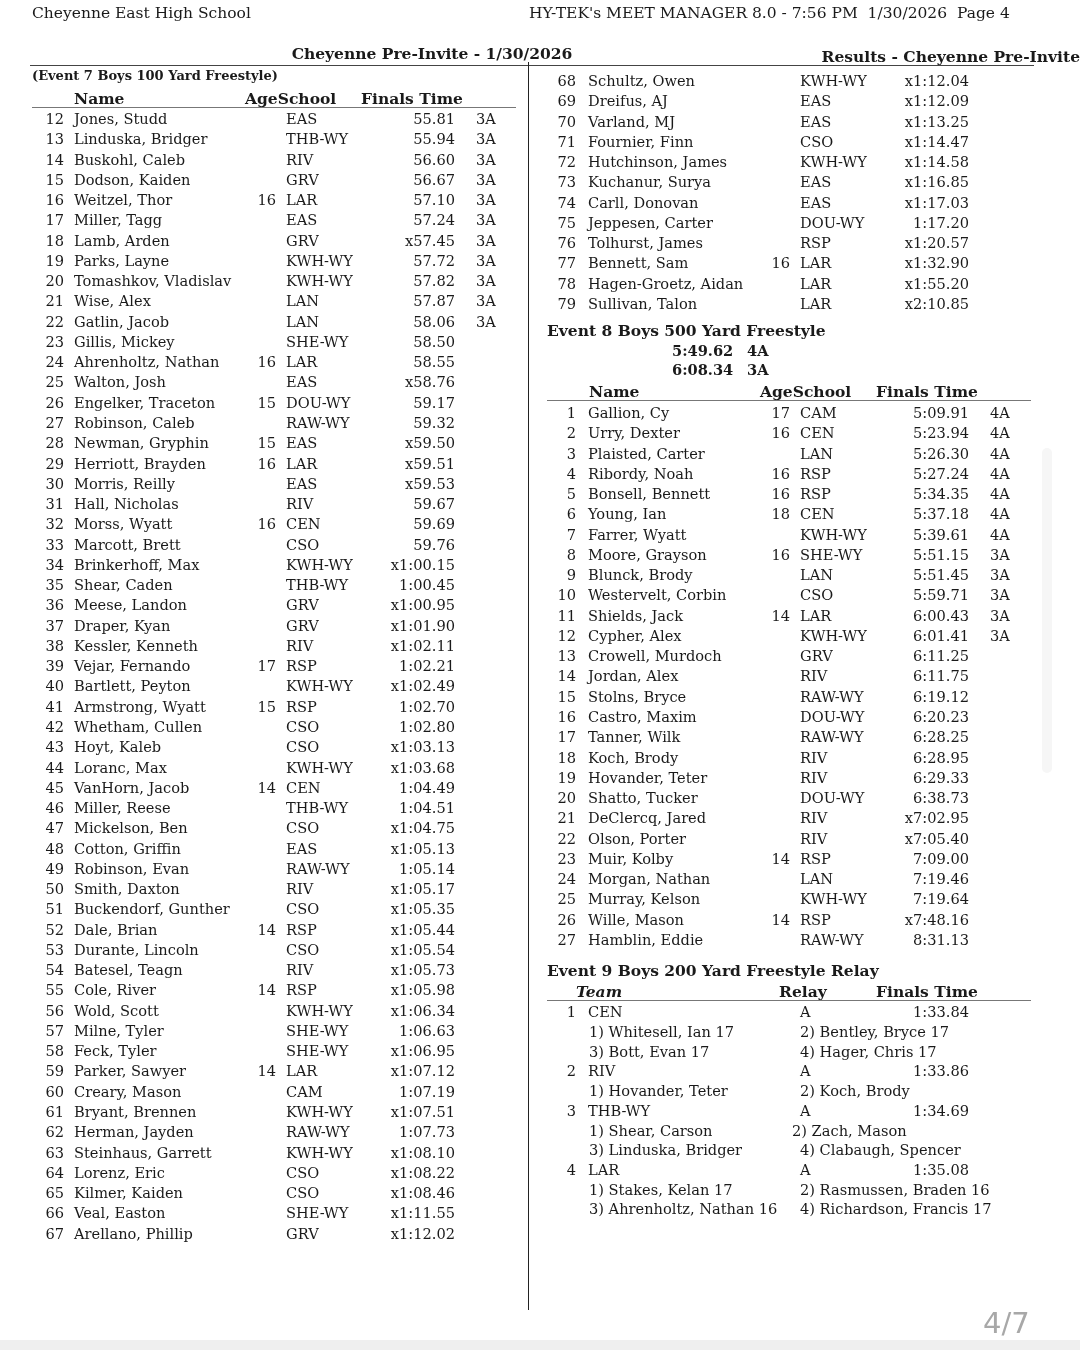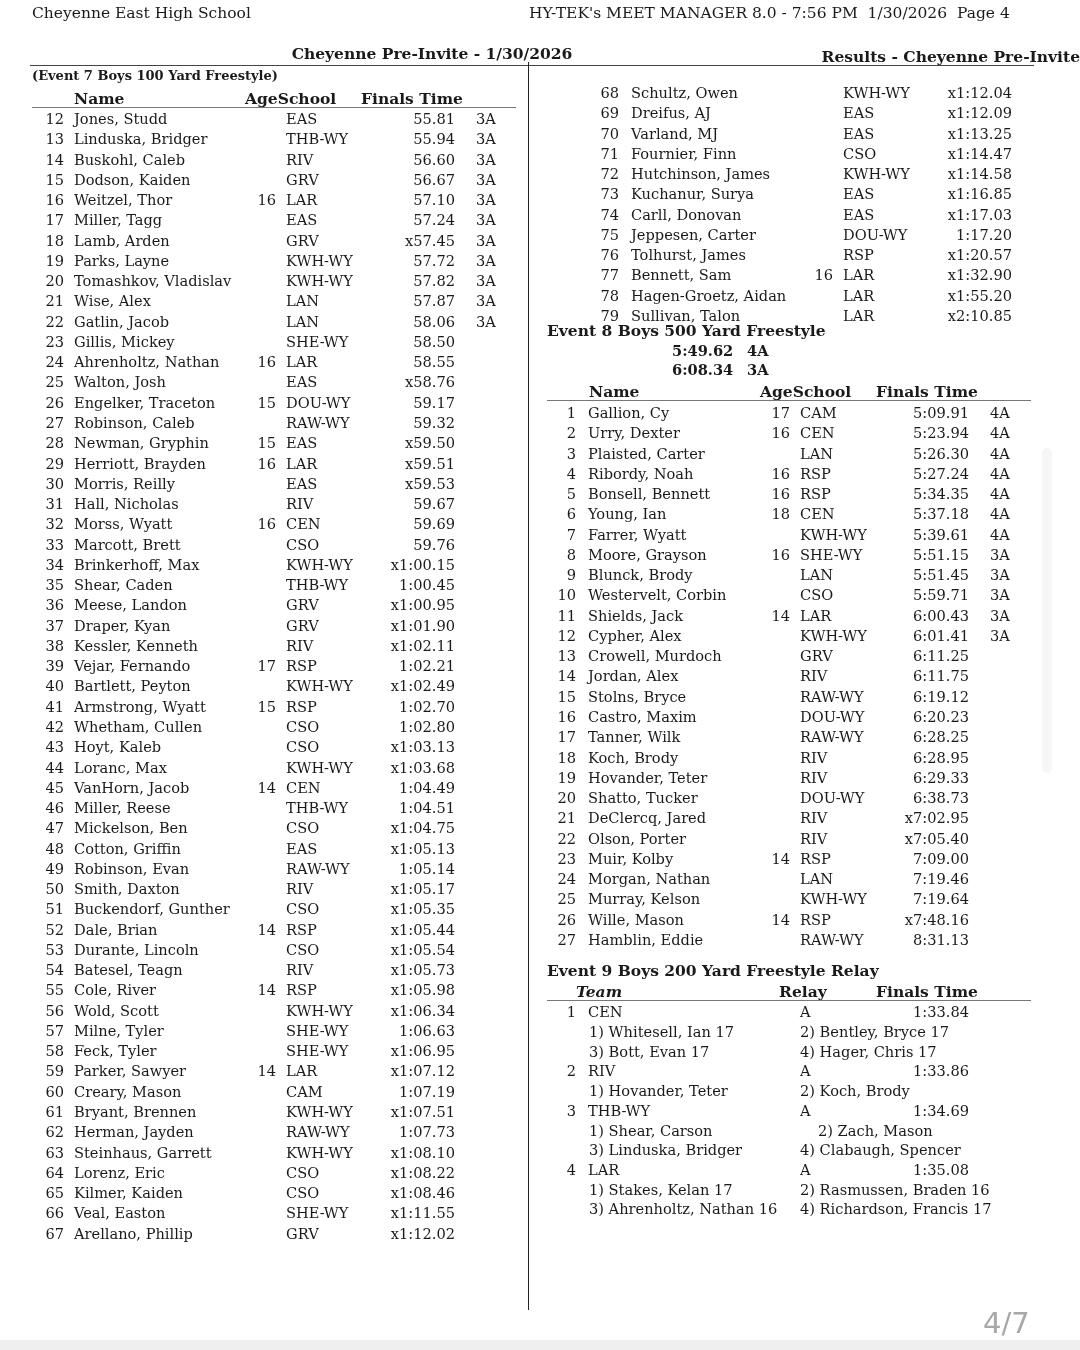--- a/index.html
+++ b/index.html
@@ -514,21 +514,21 @@
       <li class="row">
         <span class="c-place">67</span>
         <span class="c-name">Arellano, Phillip</span>
         <span class="c-age"></span>
         <span class="c-school">GRV</span>
         <span class="c-time">x1:12.02</span>
         <span class="c-std"></span>
       </li>
     </ul>
 
-  <ul class="rows R" id="ev7-cont-rows" style="left:530px; top:83px; width:500px;padding-left:43px;">
+  <ul class="rows R" id="ev7-cont-rows" style="left:530px; top:71px; width:500px;">
       <li class="row">
         <span class="c-place">68</span>
         <span class="c-name">Schultz, Owen</span>
         <span class="c-age"></span>
         <span class="c-school">KWH-WY</span>
         <span class="c-time">x1:12.04</span>
         <span class="c-std"></span>
       </li>
       <li class="row">
         <span class="c-place">69</span>
@@ -879,21 +879,21 @@
         <span style="left:270px;">2) Koch, Brody</span>
       </li>
       <li class="relay-team">
         <span style="left:0;width:46px;text-align:right;">3</span>
         <span style="left:58px;">THB-WY</span>
         <span style="left:270px;">A</span>
         <span style="left:340px;width:99px;text-align:right;">1:34.69</span>
       </li>
       <li class="relay-leg">
         <span style="left:59px;">1) Shear, Carson</span>
-        <span style="left:288px;">2) Zach, Mason</span>
+        <span style="left:262px;">2) Zach, Mason</span>
       </li>
       <li class="relay-leg">
         <span style="left:59px;">3) Linduska, Bridger</span>
         <span style="left:270px;">4) Clabaugh, Spencer</span>
       </li>
       <li class="relay-team">
         <span style="left:0;width:46px;text-align:right;">4</span>
         <span style="left:58px;">LAR</span>
         <span style="left:270px;">A</span>
         <span style="left:340px;width:99px;text-align:right;">1:35.08</span>

